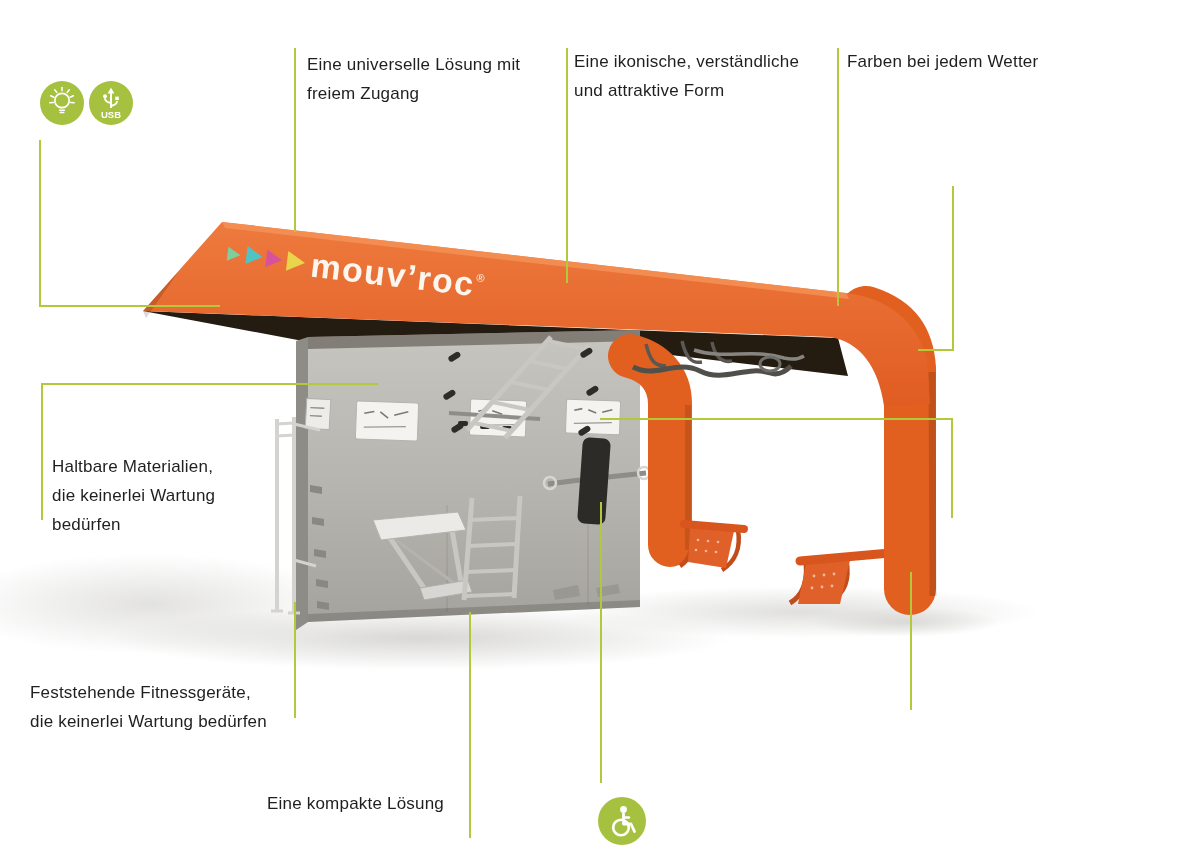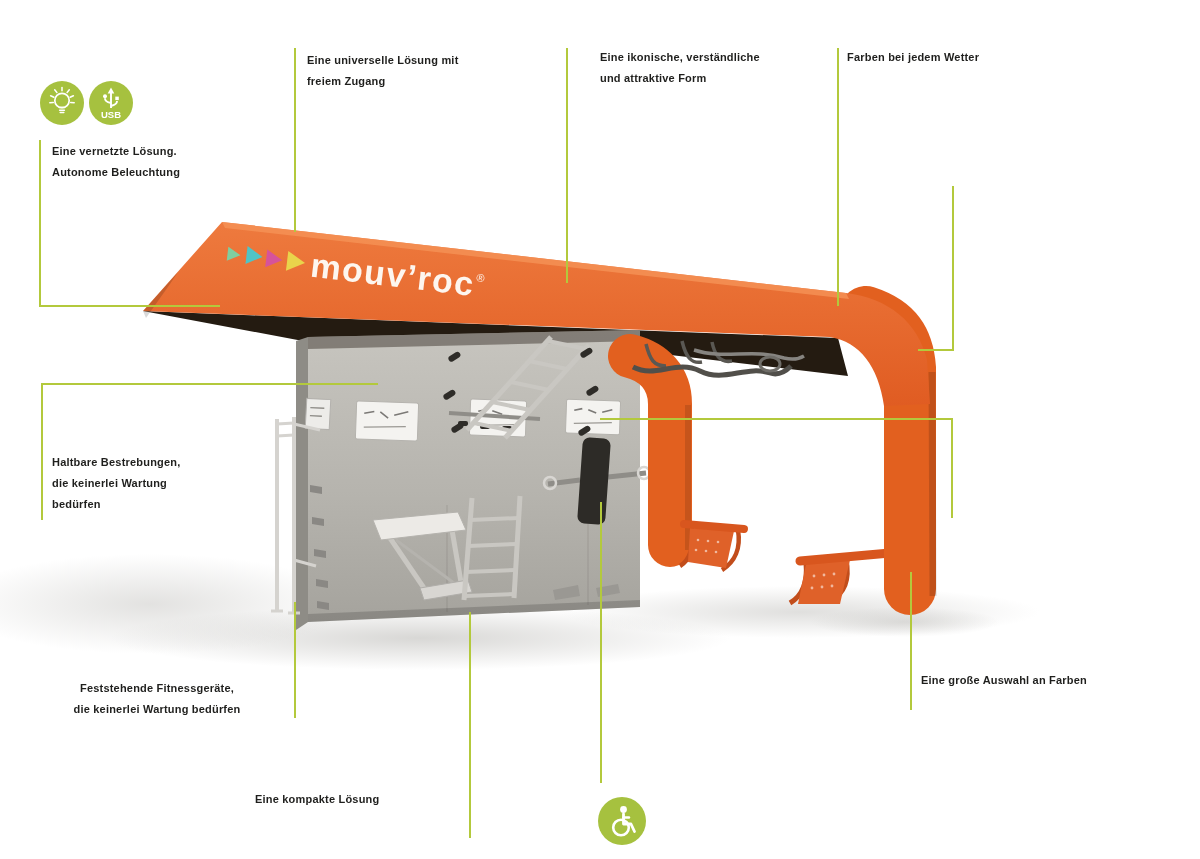--- a/index.html
+++ b/index.html
@@ -9,33 +9,33 @@
     --orange-dark:#cf541e;
     --roof-underside:#241b11;
     --wall-gray:#b8b6b0;
     --text-dark:#1f1f1d;
   }
   *{margin:0;padding:0;box-sizing:border-box}
   html,body{width:1200px;height:859px;background:#fff;overflow:hidden;
     font-family:"Liberation Sans",sans-serif;}
   .stage{position:relative;width:1200px;height:859px;background:#fff}
   .layer{position:absolute;left:0;top:0;width:1200px;height:859px;pointer-events:none}
-  .label{position:absolute;white-space:pre-line;font-size:11px;line-height:21px;
-    font-weight:700;color:var(--text-dark);letter-spacing:.2px}
+  .label{position:absolute;white-space:pre-line;font-size:17px;line-height:29px;
+    font-weight:400;color:var(--text-dark);letter-spacing:.2px}
   #label-universal{left:307px;top:50px}
-  #label-iconic{left:600px;top:47px}
+  #label-iconic{left:574px;top:47px}
   #label-weather{left:847px;top:47px}
   #label-connected{left:52px;top:141px}
   #label-inclusive{left:965px;top:183px}
   #label-materials{left:52px;top:452px}
   #label-marking{left:967px;top:451px}
-  #label-fixed{left:30px;top:678px;width:254px;text-align:center}
+  #label-fixed{left:30px;top:678px;width:254px;text-align:left}
   #label-colors{left:921px;top:670px}
   #label-innovative{left:610px;top:726px}
-  #label-compact{left:255px;top:789px;width:201px;text-align:left}
+  #label-compact{left:255px;top:789px;width:201px;text-align:center}
   .icon{position:absolute}
   #icon-bulb{left:40px;top:81px;width:44px;height:44px}
   #icon-usb{left:89px;top:81px;width:44px;height:44px}
   #icon-wheelchair{left:598px;top:797px;width:48px;height:48px}
   .connector{stroke:var(--accent-green);stroke-width:2;fill:none}
 </style>
 </head>
 <body>
 
 <div class="stage">
@@ -295,23 +295,20 @@
       <line x1="25.5" y1="20.5" x2="31" y2="20.5" stroke="#fff" stroke-width="2.4" stroke-linecap="round"></line>
       <circle cx="23" cy="30.5" r="7.8" stroke="#fff" stroke-width="2.6" fill="none"></circle>
     </svg>
   </span>
 
   <div class="label" id="label-universal">Eine universelle Lösung mit
 freiem Zugang</div>
   <div class="label" id="label-iconic">Eine ikonische, verständliche
 und attraktive Form</div>
   <div class="label" id="label-weather">Farben bei jedem Wetter</div>
-  <div class="label" id="label-connected">Eine vernetzte Lösung.
-Autonome Beleuchtung</div>
-  <div class="label" id="label-materials">Haltbare Bestrebungen,
+  <div class="label" id="label-materials">Haltbare Materialien,
 die keinerlei Wartung
 bedürfen</div>
   <div class="label" id="label-fixed">Feststehende Fitnessgeräte,
 die keinerlei Wartung bedürfen</div>
-  <div class="label" id="label-colors">Eine große Auswahl an Farben</div>
   <div class="label" id="label-compact">Eine kompakte Lösung</div>
 
 </div>
 
 </body></html>

